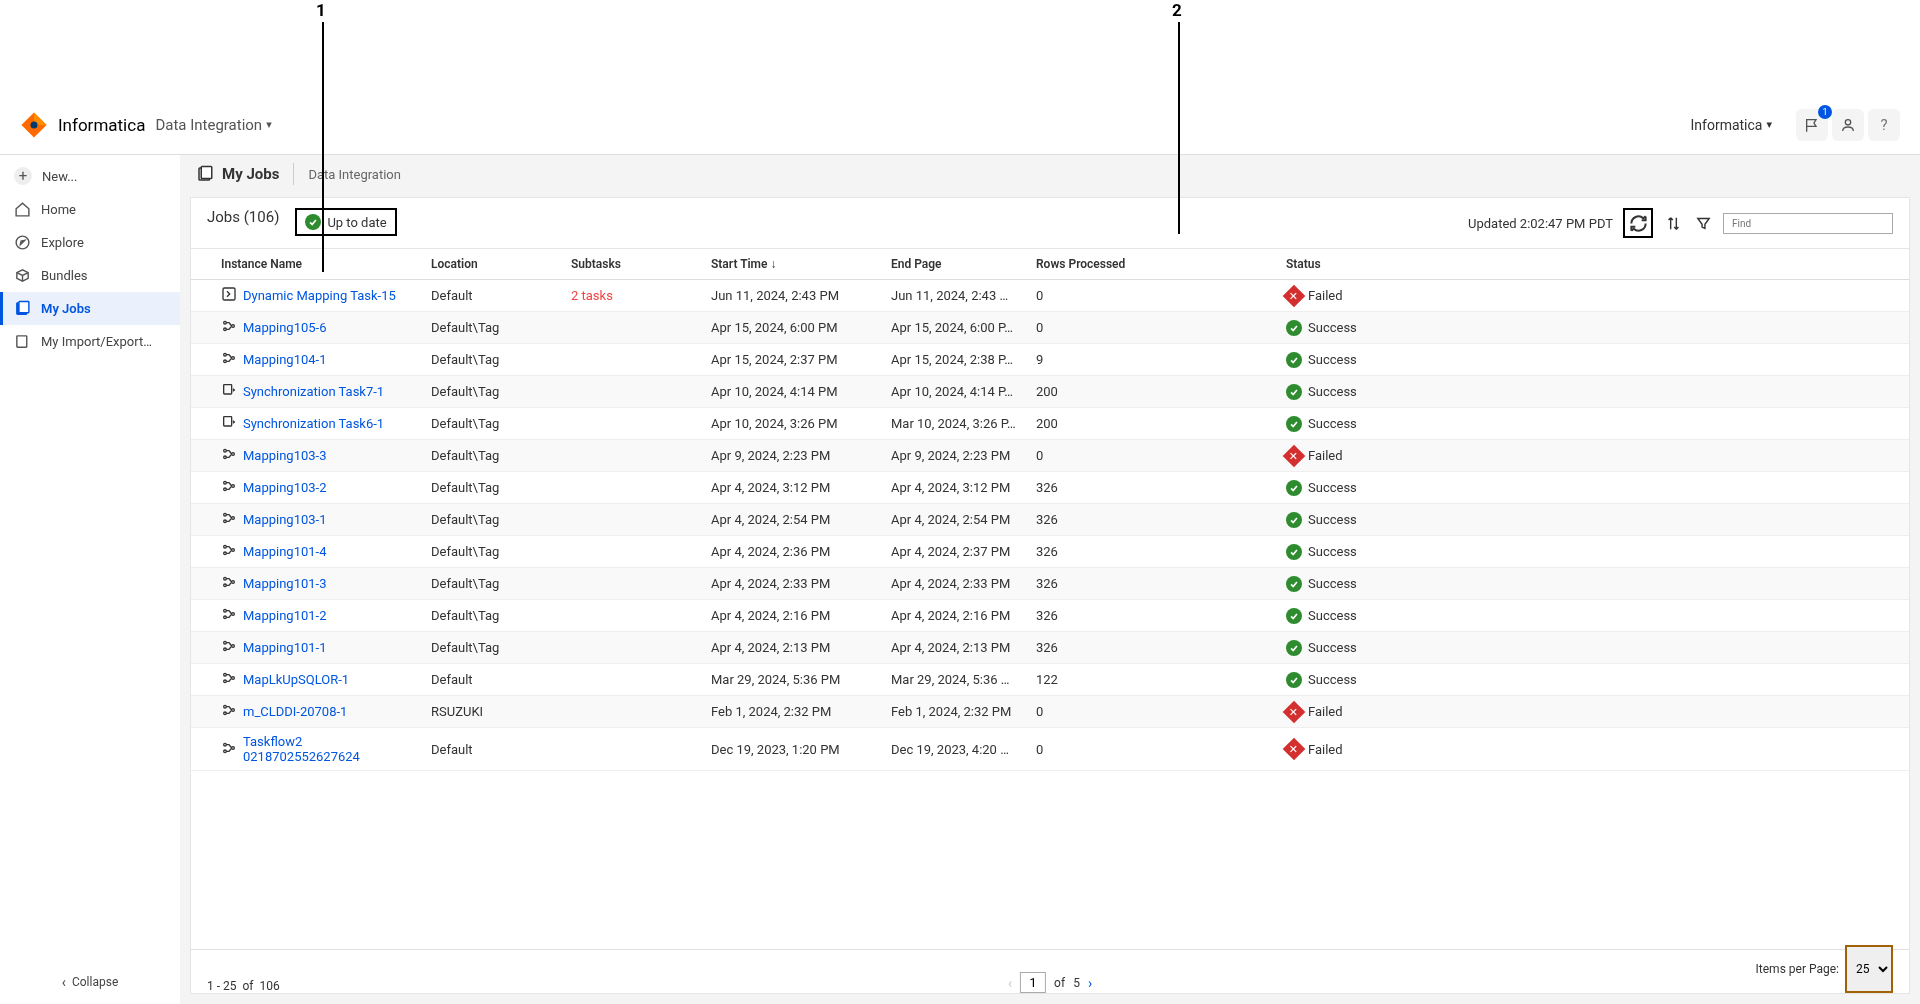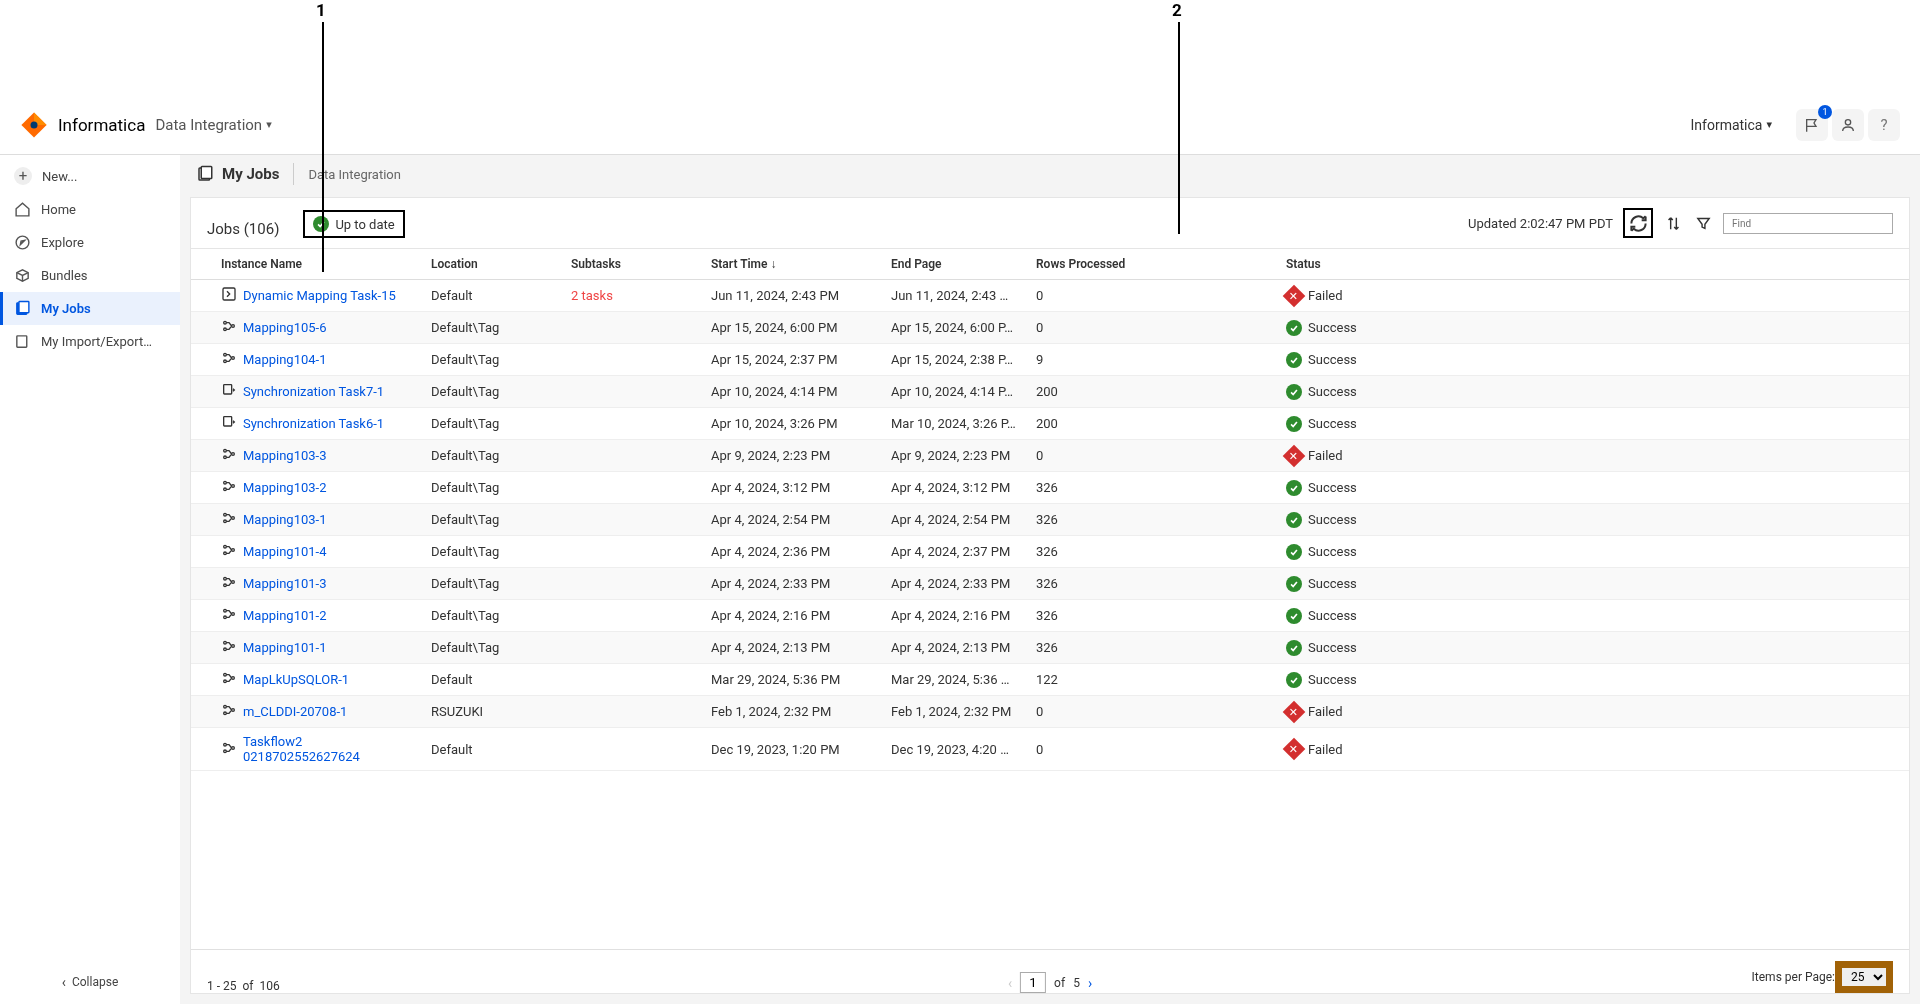--- a/index.html
+++ b/index.html
@@ -21,21 +21,21 @@
 .side-item.new .add-btn{width:18px;height:18px;border-radius:50%;background:#eee;display:flex;align-items:center;justify-content:center;color:#555;font-size:15px}
 .side-item.active{background:#eaf1fd;color:#0056e0;font-weight:600;border-left:3px solid #0056e0;padding-left:11px}
 .side-item.active svg{stroke:#0056e0;fill:#0056e0}
 .collapse-btn{margin-top:auto;padding:14px;display:flex;justify-content:center;align-items:center;gap:6px;color:#444;cursor:pointer;font-size:12px}
 .main{flex:1;background:#f4f4f4;display:flex;flex-direction:column;overflow:hidden}
 .crumb{height:38px;display:flex;align-items:center;padding:0 16px;color:#333}
 .crumb-title{font-weight:700;font-size:15px;display:flex;align-items:center;gap:8px}
 .crumb-divider{border-left:1px solid #ccc;height:22px;margin:0 14px}
 .crumb-sub{color:#666;font-size:13px}
 .panel{flex:1;background:#fff;margin:4px 10px 10px 10px;display:flex;flex-direction:column;overflow:hidden;border:1px solid #e5e5e5}
-.toolbar{display:flex;align-items:flex-end;padding:10px 16px;gap:24px}
+.toolbar{display:flex;align-items:flex-start;padding:10px 16px;gap:16px}
 .jobs-count{font-size:15px;color:#333}
 .uptodate-box{border:2px solid #000;padding:4px 8px;display:flex;align-items:center;gap:6px}
 .check-circle{width:16px;height:16px;border-radius:50%;background:#2e8b2e;display:flex;align-items:center;justify-content:center;color:#fff}
 .tool-right{margin-left:auto;display:flex;align-items:center;gap:10px}
 .refresh-box{border:2px solid #000;padding:3px;display:flex;align-items:center}
 .tool-icon{width:20px;height:20px;cursor:pointer;color:#444;display:flex;align-items:center;justify-content:center}
 .find-input{border:1px solid #aaa;padding:4px 8px;font-size:10px;width:170px}
 .table-wrap{flex:1;overflow-y:auto;border-top:1px solid #e5e5e5;position:relative}
 table{width:100%;border-collapse:collapse}
 th{text-align:left;padding:8px 10px;font-weight:600;font-size:12px;color:#333;background:#fff;border-bottom:1px solid #ddd;position:sticky;top:0}
@@ -46,22 +46,22 @@
 .task-link{color:#ef4444;cursor:pointer}
 .status-cell{display:flex;align-items:center;gap:6px}
 .status-success{width:16px;height:16px;border-radius:50%;background:#2e8b2e;display:flex;align-items:center;justify-content:center;color:#fff}
 .status-failed{width:16px;height:16px;background:#d32f2f;color:#fff;display:flex;align-items:center;justify-content:center;transform:rotate(45deg)}
 .status-failed span{transform:rotate(-45deg);font-size:11px}
 .footer{height:44px;border-top:1px solid #e0e0e0;display:flex;align-items:flex-end;padding:0 16px;font-size:12px;color:#333}
 .pager{position:absolute;left:50%;transform:translateX(-50%);display:flex;align-items:center;gap:8px}
 .page-input{width:26px;text-align:center;border:1px solid #aaa;padding:2px}
 .page-arrow{color:#0056e0;cursor:pointer;font-size:14px}
 .page-arrow.disabled{color:#ccc;cursor:default}
-.items-per{margin-left:auto;display:flex;align-items:center;}
-.items-select{border:7px solid #a16207;padding:1px 5px;font-size:12px}
+.items-per{margin-left:auto;display:flex;align-items:center;gap:6px}
+.items-select{border:2px solid #a16207;padding:14px 5px;font-size:12px}
 .sicon{width:17px;height:17px;flex-shrink:0}
 .jicon{width:16px;height:16px;flex-shrink:0;color:#333}
 .chev{font-size:11px;margin-left:4px}
 </style>
 </head>
 <body>
 
 <div class="annot" style="left:316px;top:0">
   <div class="annot-num">1</div>
   <div class="annot-line" style="height:250px;left:6px;top:22px"></div>

